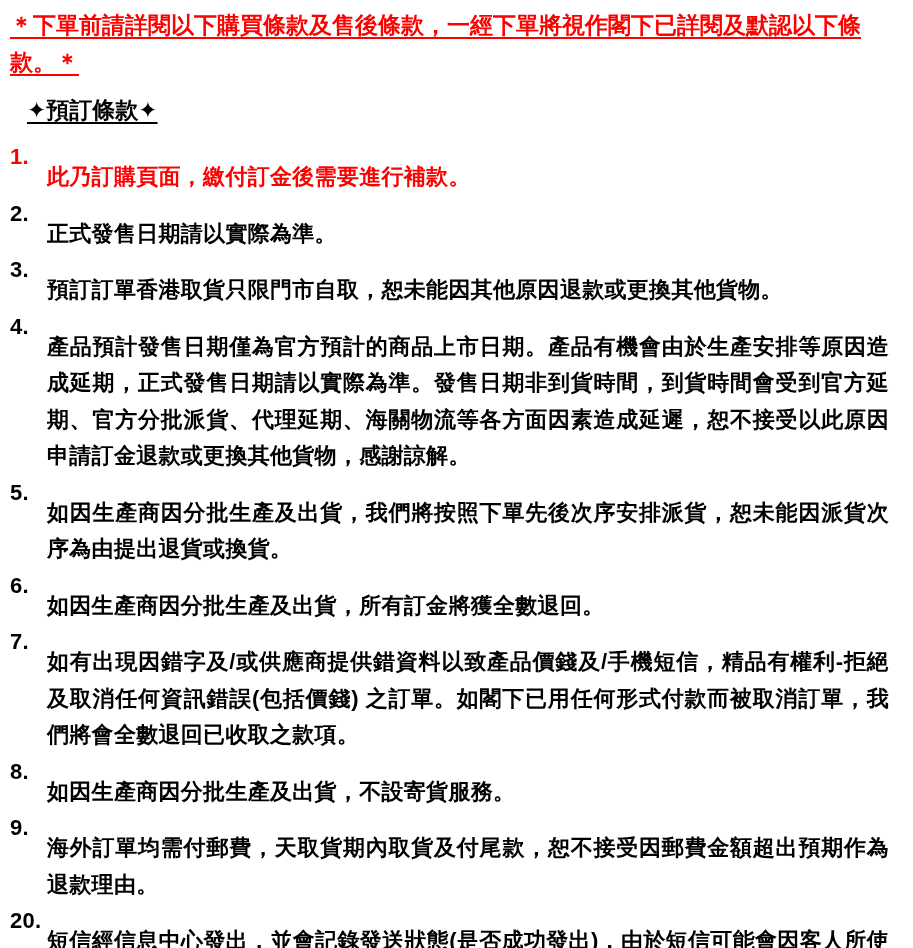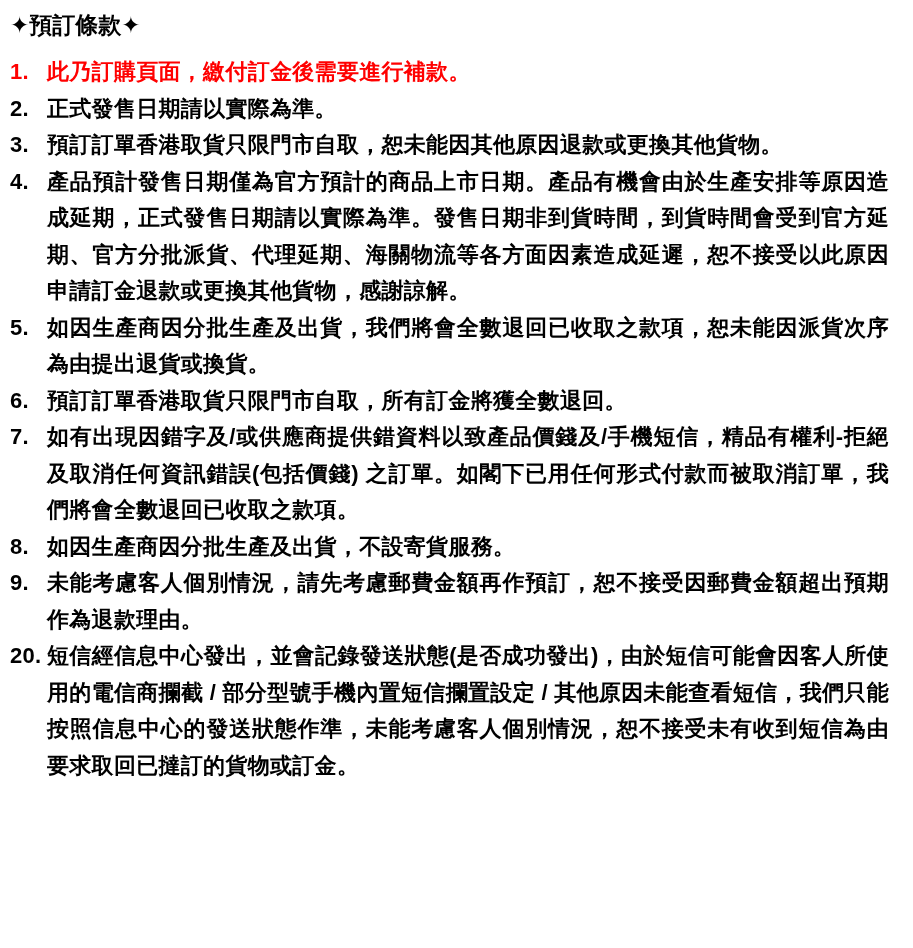--- a/index.html
+++ b/index.html
@@ -31,57 +31,63 @@
     text-decoration-color: #ff0000;
     text-underline-offset: 4px;
   }
   .section-heading {
     color: #000000;
     font-size: 23px;
     line-height: 37px;
     margin: 0 0 10px 0;
   }
   .section-heading .u {
+    text-decoration: underline;
     text-underline-offset: 4px;
+    margin-left: 17px;
   }
   ol.terms-list {
     list-style: none;
     margin: 0;
     padding: 0;
     font-size: 22px;
     line-height: 36.5px;
     letter-spacing: 0.3px;
   }
   ol.terms-list li {
     display: flex;
     align-items: flex-start;
   }
   .num {
     flex: 0 0 37px;
     width: 37px;
   }
   .txt {
     flex: 1 1 auto;
     text-align: justify;
+    margin-top: 20px;
   }
   li.red-item {
     color: #ff0000;
   }
   .ru {
     color: #ff0000;
     text-decoration: underline;
     text-decoration-color: #ff0000;
     text-underline-offset: 4px;
   }
 </style>
 </head>
 <body>
 
 <div class="page">
 
+  <div class="doc-title">
+    <span class="u">＊下單前請詳閱以下購買條款及售後條款，一經下單將視作閣下已詳閱及默認以下條款。＊</span>
+  </div>
 
   <div class="section-heading">
     <span class="u">✦預訂條款✦</span>
   </div>
 
   <ol class="terms-list">
 
     <li class="red-item">
       <span class="num">1.</span>
       <span class="txt">此乃訂購頁面，繳付訂金後需要進行補款。</span>
@@ -97,41 +103,41 @@
       <span class="txt">預訂訂單香港取貨只限門市自取，恕未能因其他原因退款或更換其他貨物。</span>
     </li>
 
     <li>
       <span class="num">4.</span>
       <span class="txt">產品預計發售日期僅為官方預計的商品上市日期。產品有機會由於生產安排等原因造成延期，正式發售日期請以實際為準。發售日期非到貨時間，到貨時間會受到官方延期、官方分批派貨、代理延期、海關物流等各方面因素造成延遲，恕不接受以此原因申請訂金退款或更換其他貨物，感謝諒解。</span>
     </li>
 
     <li>
       <span class="num">5.</span>
-      <span class="txt">如因生產商因分批生產及出貨，我們將會全數退回已收取之款項，恕未能因派貨次序為由提出退貨或換貨。</span>
+      <span class="txt">如因生產商因分批生產及出貨，我們將按照下單先後次序安排派貨，恕未能因派貨次序為由提出退貨或換貨。</span>
     </li>
 
     <li>
       <span class="num">6.</span>
-      <span class="txt">預訂訂單香港取貨只限門市自取，所有訂金將獲全數退回。</span>
+      <span class="txt">如因生產商因分批生產及出貨，所有訂金將獲全數退回。</span>
     </li>
 
     <li>
       <span class="num">7.</span>
       <span class="txt">如有出現因錯字及/或供應商提供錯資料以致產品價錢及/手機短信，精品有權利-拒絕及取消任何資訊錯誤(包括價錢) 之訂單。如閣下已用任何形式付款而被取消訂單，我們將會全數退回已收取之款項。</span>
     </li>
 
     <li>
       <span class="num">8.</span>
       <span class="txt">如因生產商因分批生產及出貨，不設寄貨服務。</span>
     </li>
 
     <li>
       <span class="num">9.</span>
-      <span class="txt">未能考慮客人個別情況，請先考慮郵費金額再作預訂，恕不接受因郵費金額超出預期作為退款理由。</span>
+      <span class="txt">海外訂單均需付郵費，天取貨期內取貨及付尾款，恕不接受因郵費金額超出預期作為退款理由。</span>
     </li>
 
 
 
     <li>
       <span class="num">20.</span>
       <span class="txt">短信經信息中心發出，並會記錄發送狀態(是否成功發出)，由於短信可能會因客人所使用的電信商攔截 / 部分型號手機內置短信攔置設定 / 其他原因未能查看短信，我們只能按照信息中心的發送狀態作準，未能考慮客人個別情況，恕不接受未有收到短信為由要求取回已撻訂的貨物或訂金。</span>
     </li>
 
   </ol>

